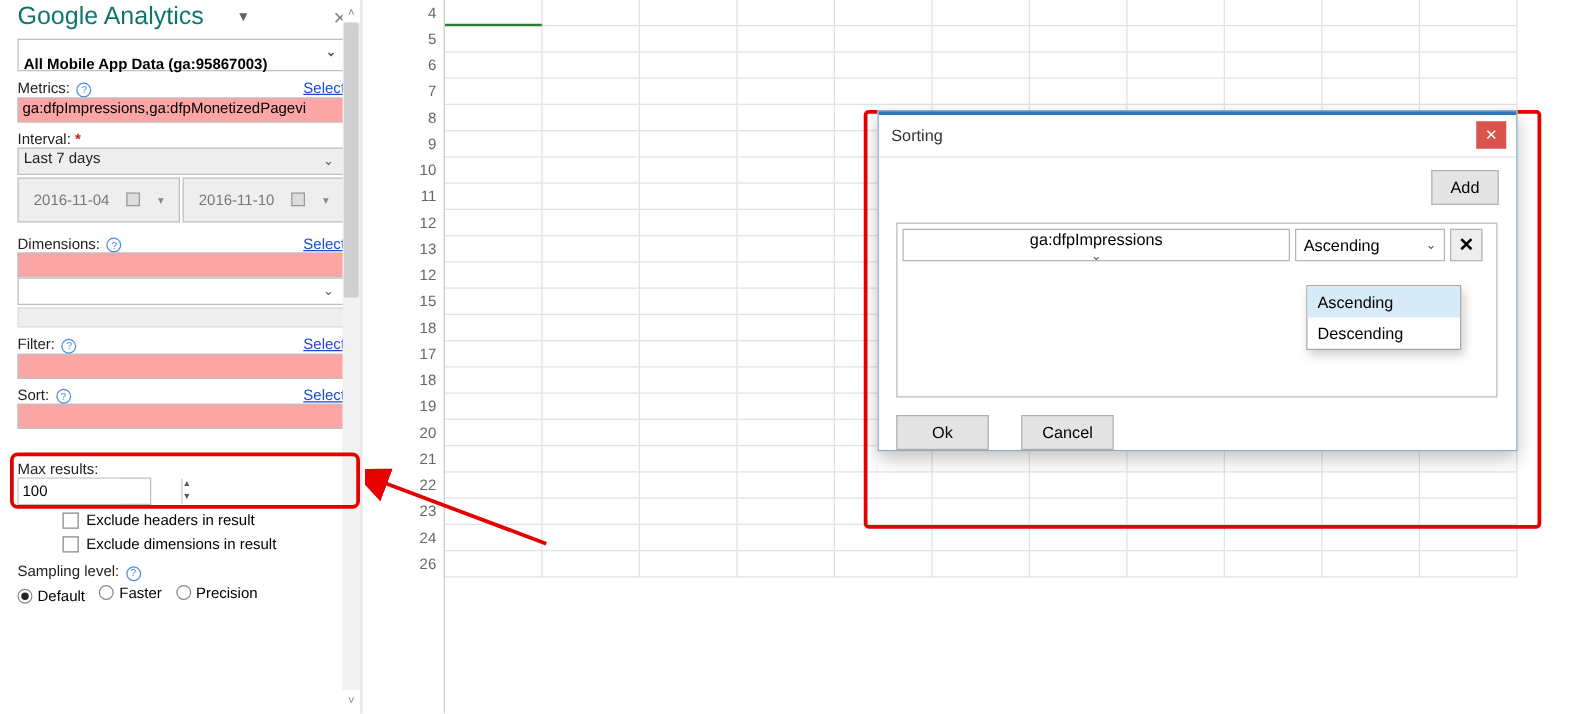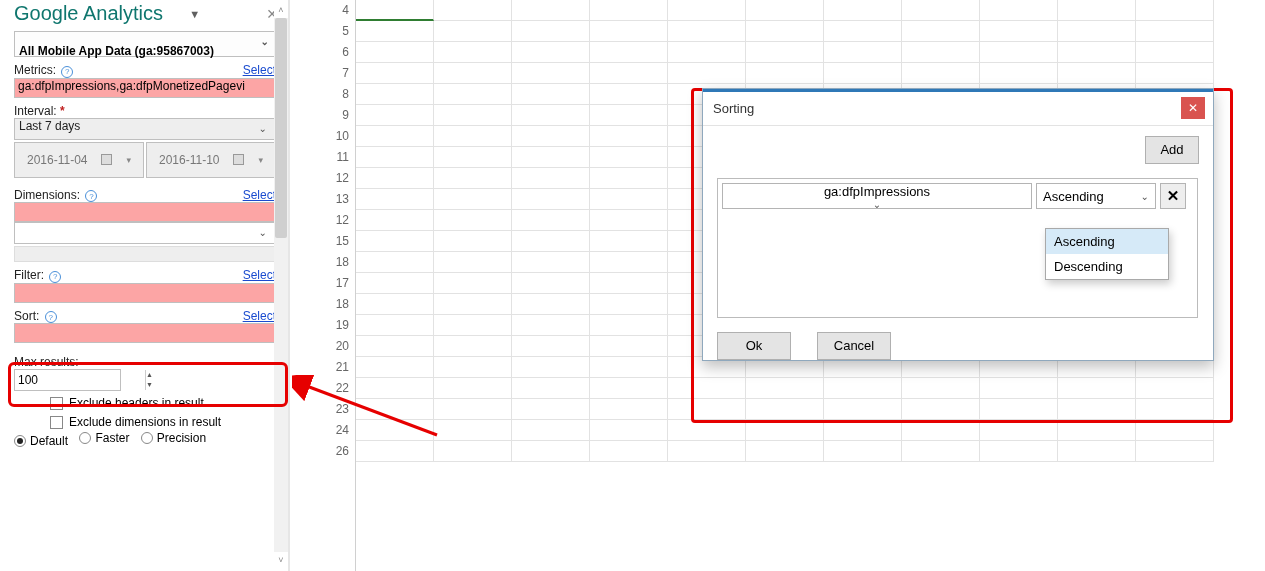--- a/index.html
+++ b/index.html
@@ -481,40 +481,43 @@
       <span class="link">Select</span>
       </div>
     <div class="inp"></div>
 
     <div class="row-lbl" style="">
         <span class="lbl"><span>Sort:</span> <span class="help">?</span></span>
       <span class="link">Select</span>
       </div>
     <div class="inp"></div>
 
-    <div class="row-lbl" style="margin-top:12px">
+    <div class="row-lbl" style="margin-top:25px">
         <span class="lbl">Max results:</span>
       </div>
     <div class="spin">
       <input value="100" style="">
       <div class="arrows">
           <div>▲</div>
           <div>▼</div>
         </div>
     </div>
 
     <div class="chk">
         <span class="chkbox"></span>
         <span>Exclude headers in result</span>
       </div>
     <div class="chk">
         <span class="chkbox"></span>
         <span>Exclude dimensions in result</span>
       </div>
 
+    <div class="row-lbl" style="margin-top:8px">
+        <span class="lbl"><span>Sampling level:</span> <span class="help">?</span></span>
+      </div>
     <div style="margin-top:2px">
       <span class="rad">
           <span class="radbtn checked"></span>
           <span>Default</span>
         </span>
       <span class="rad">
           <span class="radbtn"></span>
           <span>Faster</span>
         </span>
       <span class="rad">

